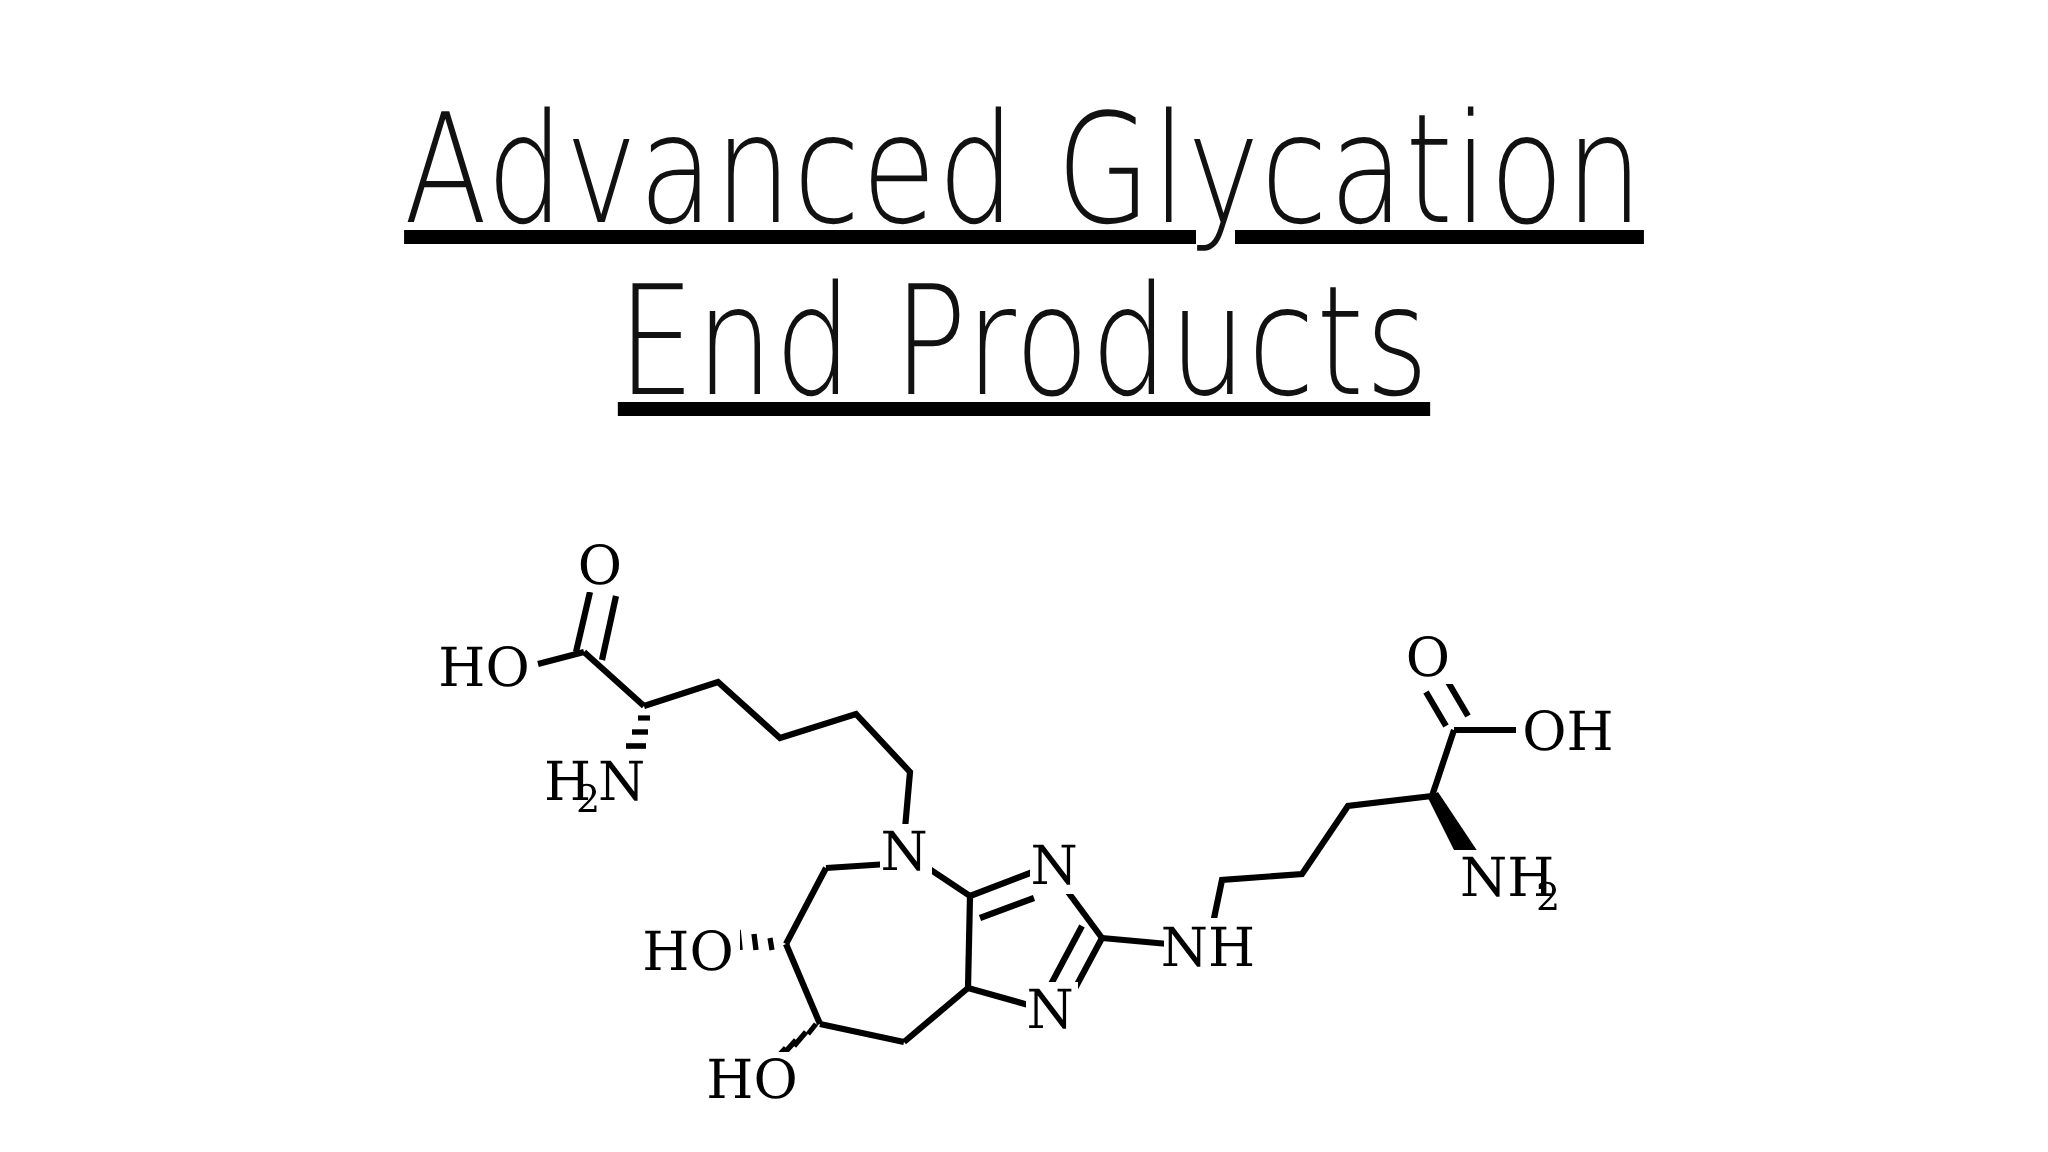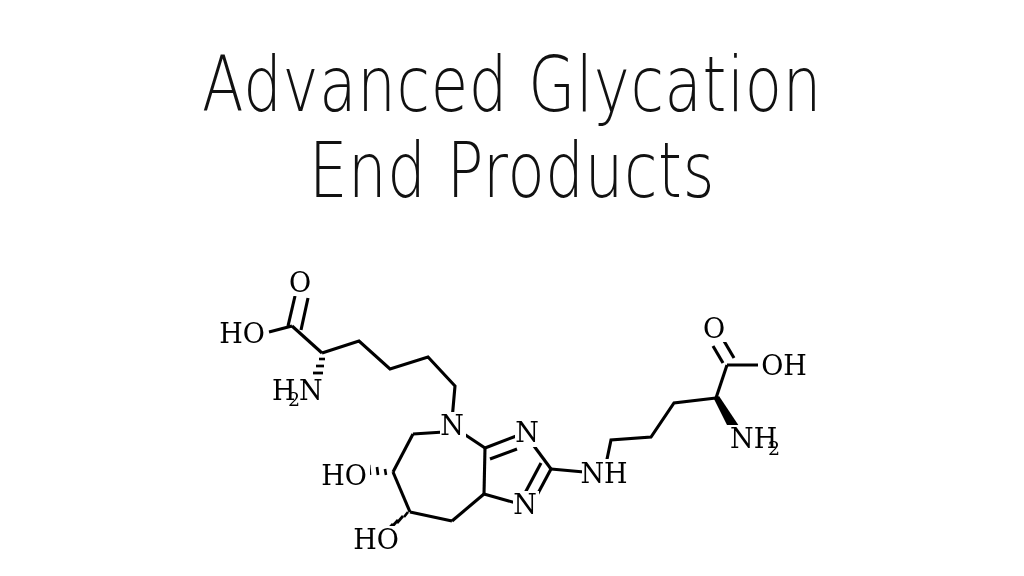--- a/index.html
+++ b/index.html
@@ -21,20 +21,21 @@
     background: #ffffff;
   }
   
   #title-block {
     position: absolute;
     left: 0;
     top: 42px;
     width: 1024px;
     text-align: center;
     user-select: none;
+    text-decoration: underline;
   }
   .title-line {
     display: block;
     color: #111111;
     font-family: "DejaVu Sans", sans-serif;
     font-weight: 300;
     letter-spacing: 0.012em;
     white-space: nowrap;
   }
   #title-line-1 {

